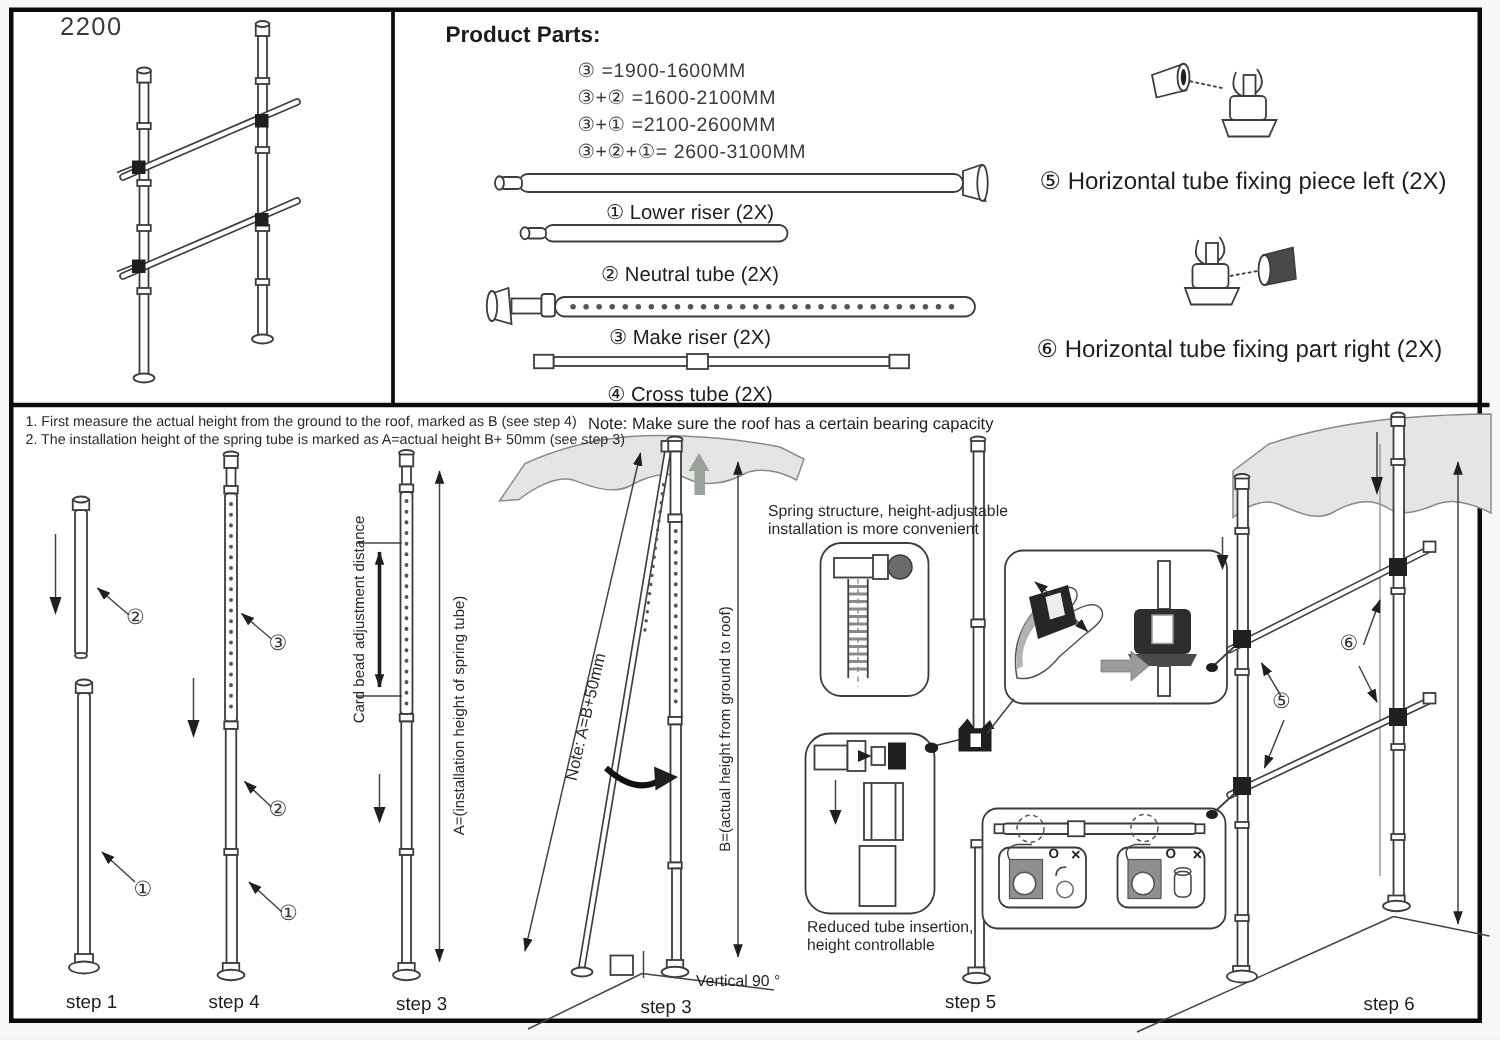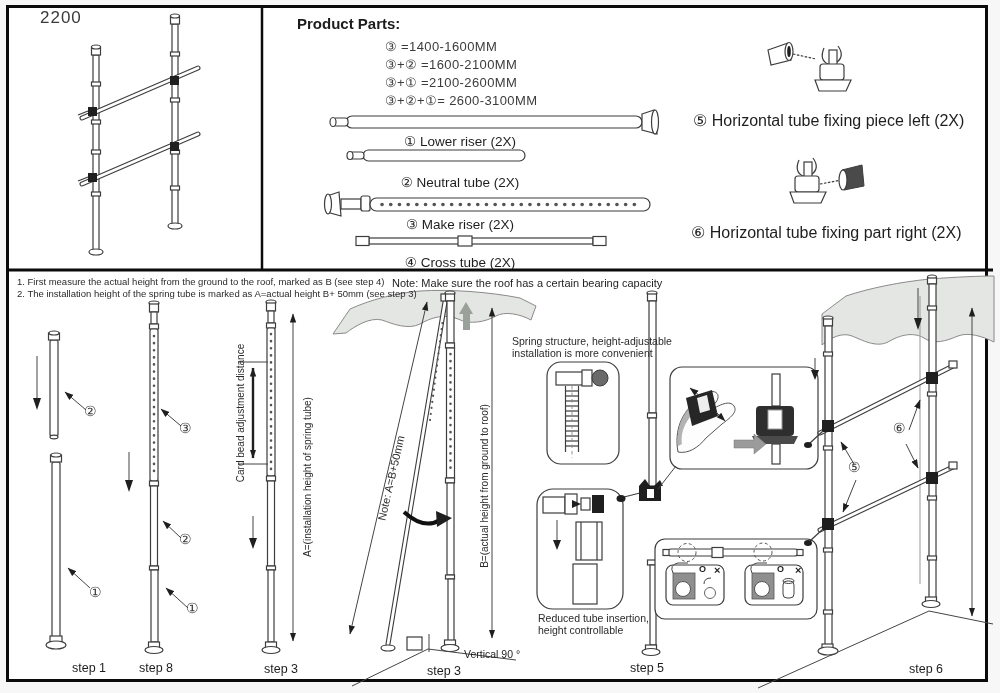--- a/index.html
+++ b/index.html
@@ -341,21 +341,21 @@
       <line class="thin" x1="906" y1="444" x2="918" y2="468" marker-end="url(#mE)"></line>
       <line class="thin" x1="972" y1="308" x2="972" y2="616" marker-start="url(#mE)" marker-end="url(#mE)"></line>
       <line class="thin" x1="815" y1="358" x2="815" y2="370" stroke-width="1.5"></line>
         <polygon class="dk" points="811,370 819,370 815,380"></polygon>
     </g>
   </svg>
 
   <div class="txt serif model" style="left:40px;top:8px;">2200</div>
 
   <div class="txt ptitle" style="left:297px;top:15px;">Product Parts:</div>
-  <div class="txt serif formula" style="left:385px;top:39px;">③ =1400-1600MM</div>
+  <div class="txt serif formula" style="left:385px;top:39px;">③ =1900-1600MM</div>
   <div class="txt serif formula" style="left:385px;top:57px;">③+② =1600-2100MM</div>
   <div class="txt serif formula" style="left:385px;top:75px;">③+① =2100-2600MM</div>
   <div class="txt serif formula" style="left:385px;top:93px;">③+②+①= 2600-3100MM</div>
 
   <div class="txt plabel" style="left:360px;top:133px;">① Lower riser (2X)</div>
   <div class="txt plabel" style="left:360px;top:174px;">② Neutral tube (2X)</div>
   <div class="txt plabel" style="left:360px;top:216px;">③ Make riser (2X)</div>
   <div class="txt plabel" style="left:360px;top:254px;">④ Cross tube (2X)</div>
 
   <div class="txt flabel" style="left:693px;top:111px;">⑤ Horizontal tube fixing piece left (2X)</div>
@@ -367,22 +367,22 @@
 
   <div class="txt anote" style="left:538px;top:612px;width:142px;">Reduced tube insertion, height controllable</div>
   <div class="txt anote" style="left:512px;top:335px;width:162px;">Spring structure, height-adjustable installation is more convenient</div>
 
   <div class="vtext" style="left:240px;top:413px;">Card bead adjustment distance</div>
   <div class="vtext" style="left:307px;top:477px;">A=(installation height of spring tube)</div>
   <div class="vtext slant" style="left:391px;top:478px;">Note: A=B+50mm</div>
   <div class="vtext" style="left:484px;top:486px;">B=(actual height from ground to roof)</div>
   <div class="txt mnote" style="left:464px;top:648px;font-size:10.5px;">Vertical 90 °</div>
 
-  <div class="txt steplbl" style="left:44px;top:661px;margin-left:28px;">step 1</div>
-  <div class="txt steplbl" style="left:139px;top:661px;">step 8</div>
+  <div class="txt steplbl" style="left:44px;top:661px;">step 1</div>
+  <div class="txt steplbl" style="left:139px;top:661px;">step 4</div>
   <div class="txt steplbl" style="left:264px;top:662px;">step 3</div>
   <div class="txt steplbl" style="left:427px;top:664px;">step 3</div>
   <div class="txt steplbl" style="left:630px;top:661px;">step 5</div>
   <div class="txt steplbl" style="left:909px;top:662px;">step 6</div>
 
   <div class="txt callout" style="left:84px;top:403px;">②</div>
   <div class="txt callout" style="left:89px;top:584px;">①</div>
   <div class="txt callout" style="left:179px;top:420px;">③</div>
   <div class="txt callout" style="left:179px;top:531px;">②</div>
   <div class="txt callout" style="left:186px;top:600px;">①</div>

